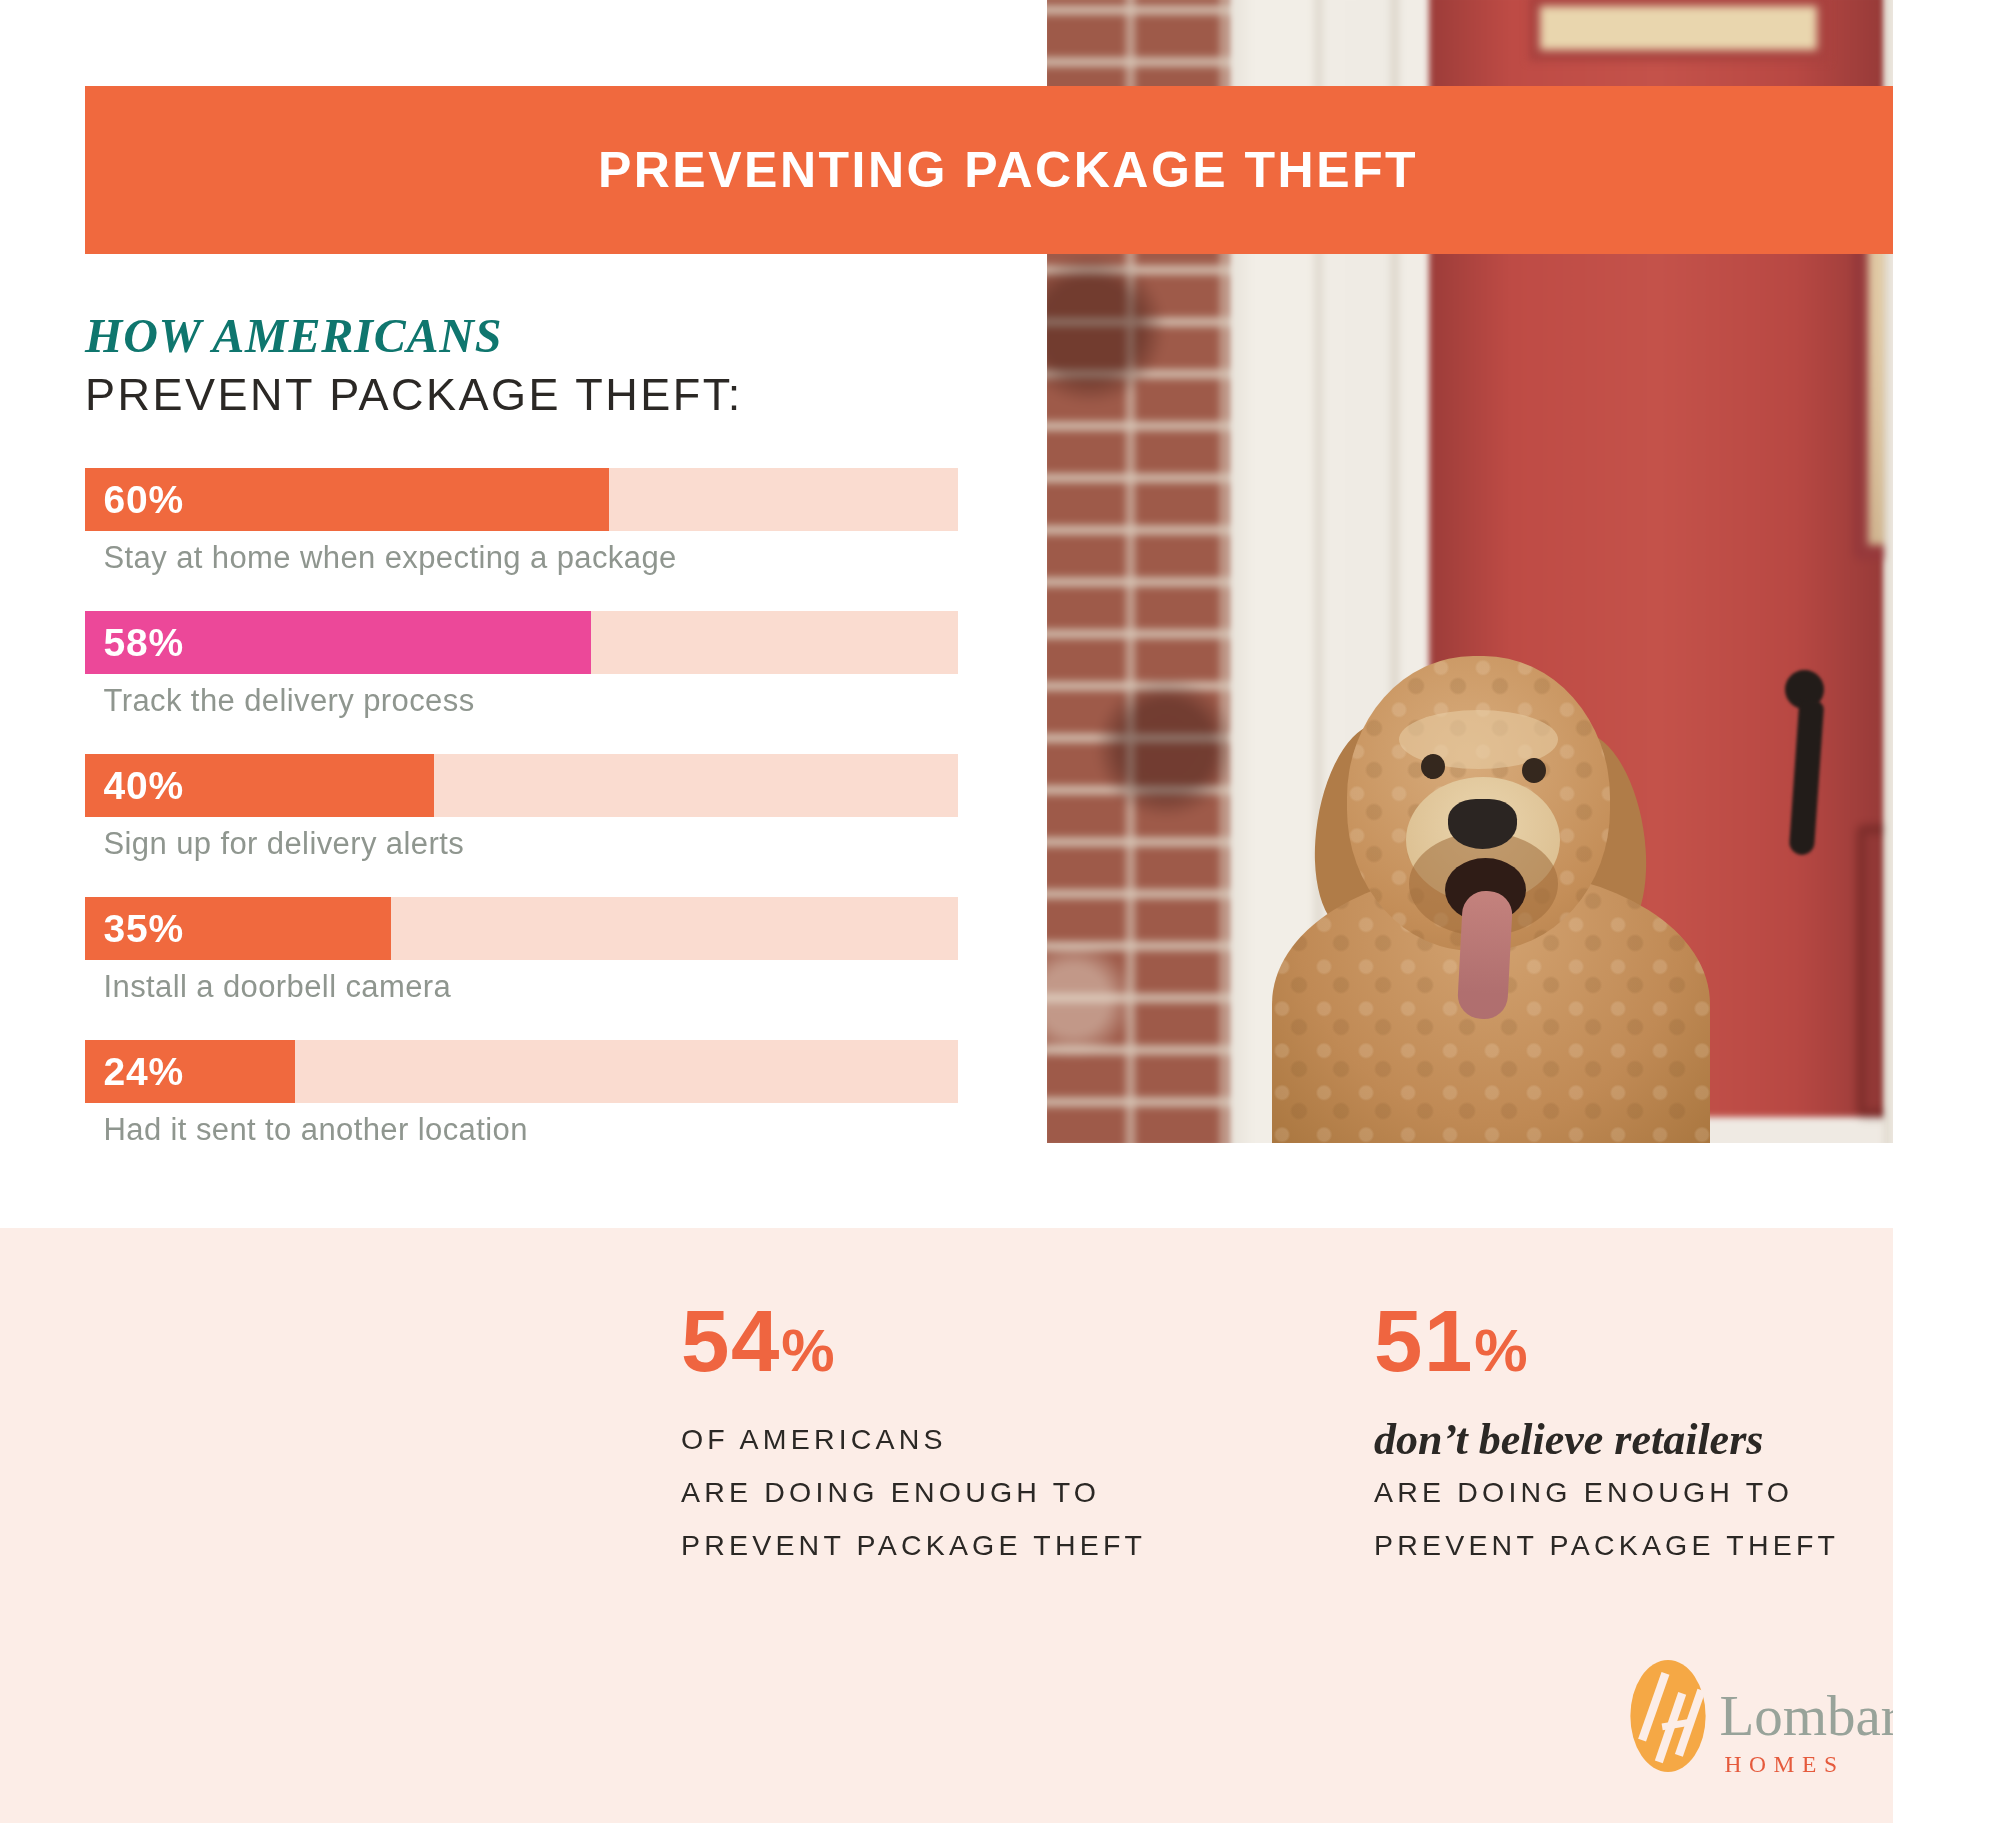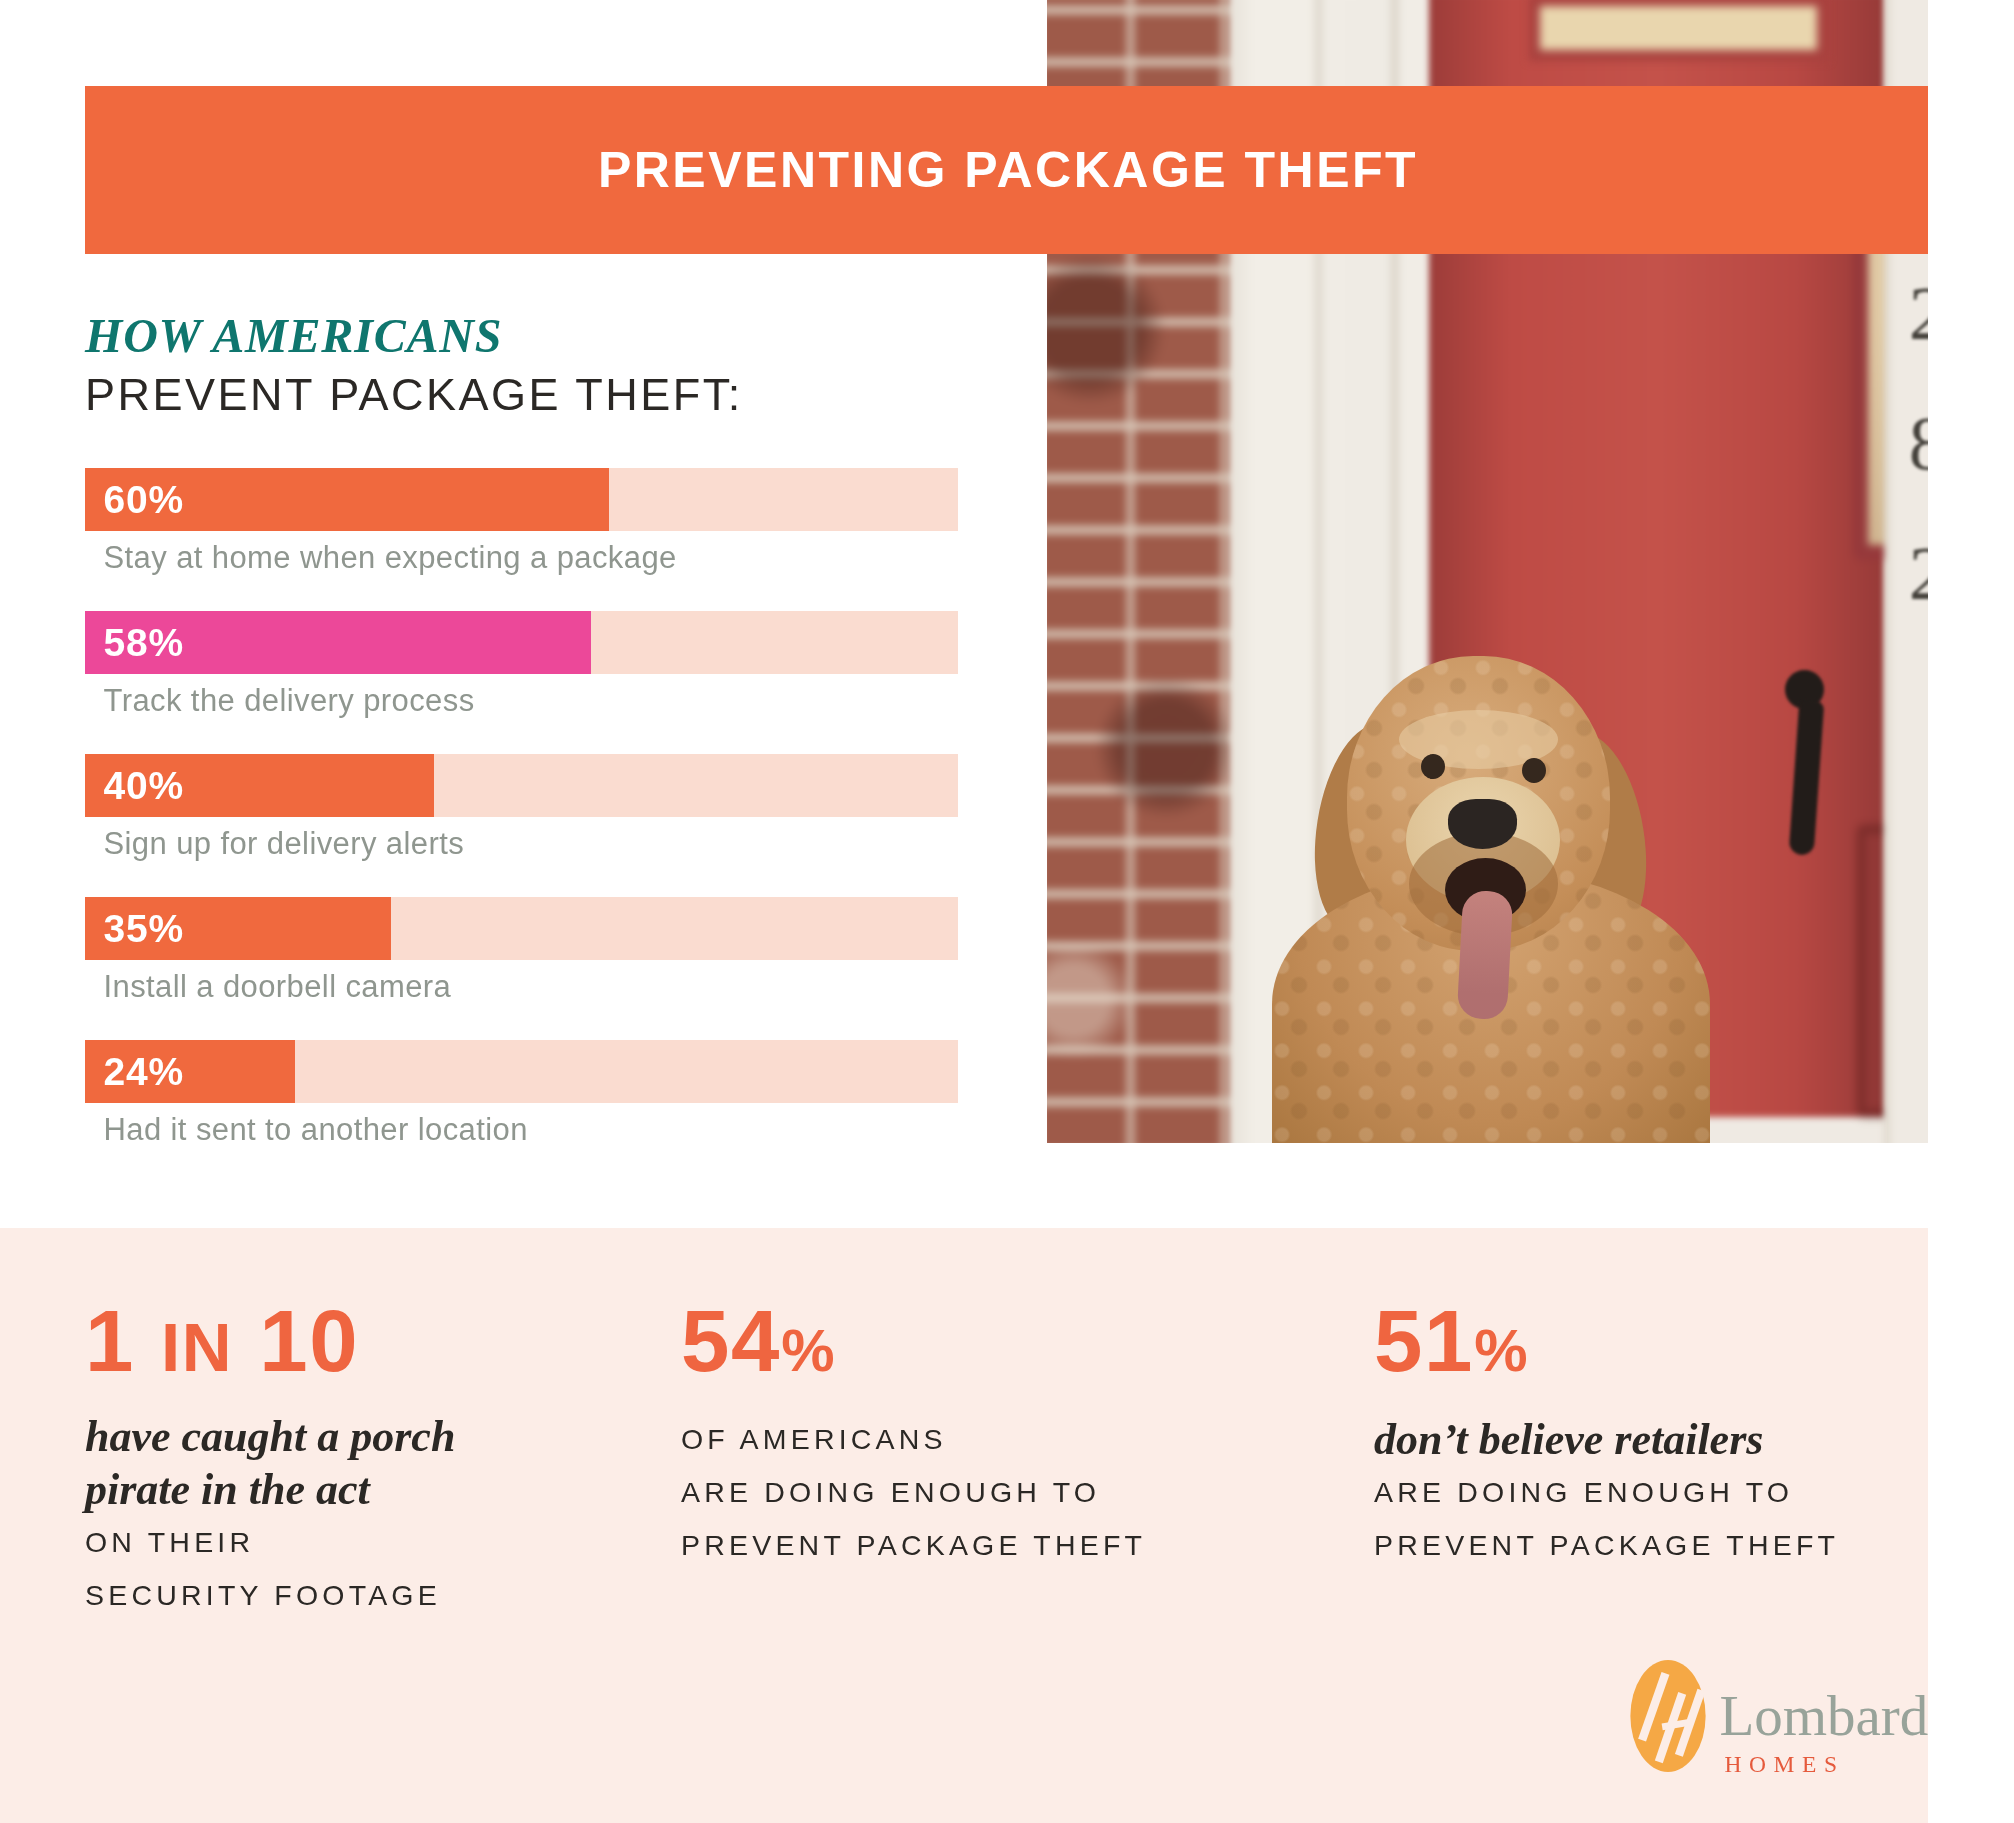--- a/index.html
+++ b/index.html
@@ -1,17 +1,17 @@
 <!DOCTYPE html>
 <html style="font-size:13.4px"><head>
 <meta charset="utf-8">
 <style>
   html,body{margin:0;padding:0;background:#fff;}
   .canvas{position:relative;width:1893px;height:1823px;background:#ffffff;overflow:hidden;
-          font-family:"Liberation Sans",sans-serif;color:#2B2825;padding-left:35px;}
+          font-family:"Liberation Sans",sans-serif;color:#2B2825;}
 
   
   .photo{position:absolute;left:1047px;top:0;width:967px;height:1143px;overflow:hidden;background:#EFEAE3;z-index:1;}
   .photo .brick{position:absolute;left:-6.7px;top:-6.7px;width:195px;height:calc(100% + 13.4px);
     background-color:#9E5A49;
     background-image:
       radial-gradient(circle at 50px 336px, rgba(70,30,22,.5) 0 50px, transparent 76px),
       radial-gradient(circle at 126px 755px, rgba(60,25,20,.45) 0 46px, transparent 71px),
       radial-gradient(circle at 34px 1007px, rgba(230,215,200,.5) 0 34px, transparent 59px),
       repeating-linear-gradient(0deg, transparent 0 44px, #D8C8B9 44px 52px),
@@ -205,33 +205,20 @@
       <div class="bar-track" style="background: rgb(250, 220, 208);"></div>
       <div class="bar-fill" style="background: rgb(240, 105, 62); width: 24%;">
         <span class="bar-pct">24%</span>
       </div>
       <div class="bar-label">Had it sent to another location</div>
     </div>
   </div>
 
   <div class="bottom" style="background: rgb(252, 237, 231);">
 
-    <div class="stat stat-1">
-      <div class="stat-number" style="color: rgb(239, 101, 64);">
-        <span>1</span>
-        <span class="mid">IN</span>
-        <span>10</span>
-      </div>
-      <div class="stat-lines">
-        <div class="line-italic">have caught a porch</div>
-        <div class="line-italic">pirate in the act</div>
-        <div class="line-caps">ON THEIR</div>
-        <div class="line-caps">SECURITY FOOTAGE</div>
-      </div>
-    </div>
 
     <div class="stat stat-2">
       <div class="stat-number" style="color: rgb(239, 101, 64);">
         <span>54</span><span class="pct">%</span>
       </div>
       <div class="stat-lines">
         <div class="line-caps">OF AMERICANS</div>
         <div class="line-caps">ARE DOING ENOUGH TO</div>
         <div class="line-caps">PREVENT PACKAGE THEFT</div>
       </div>

